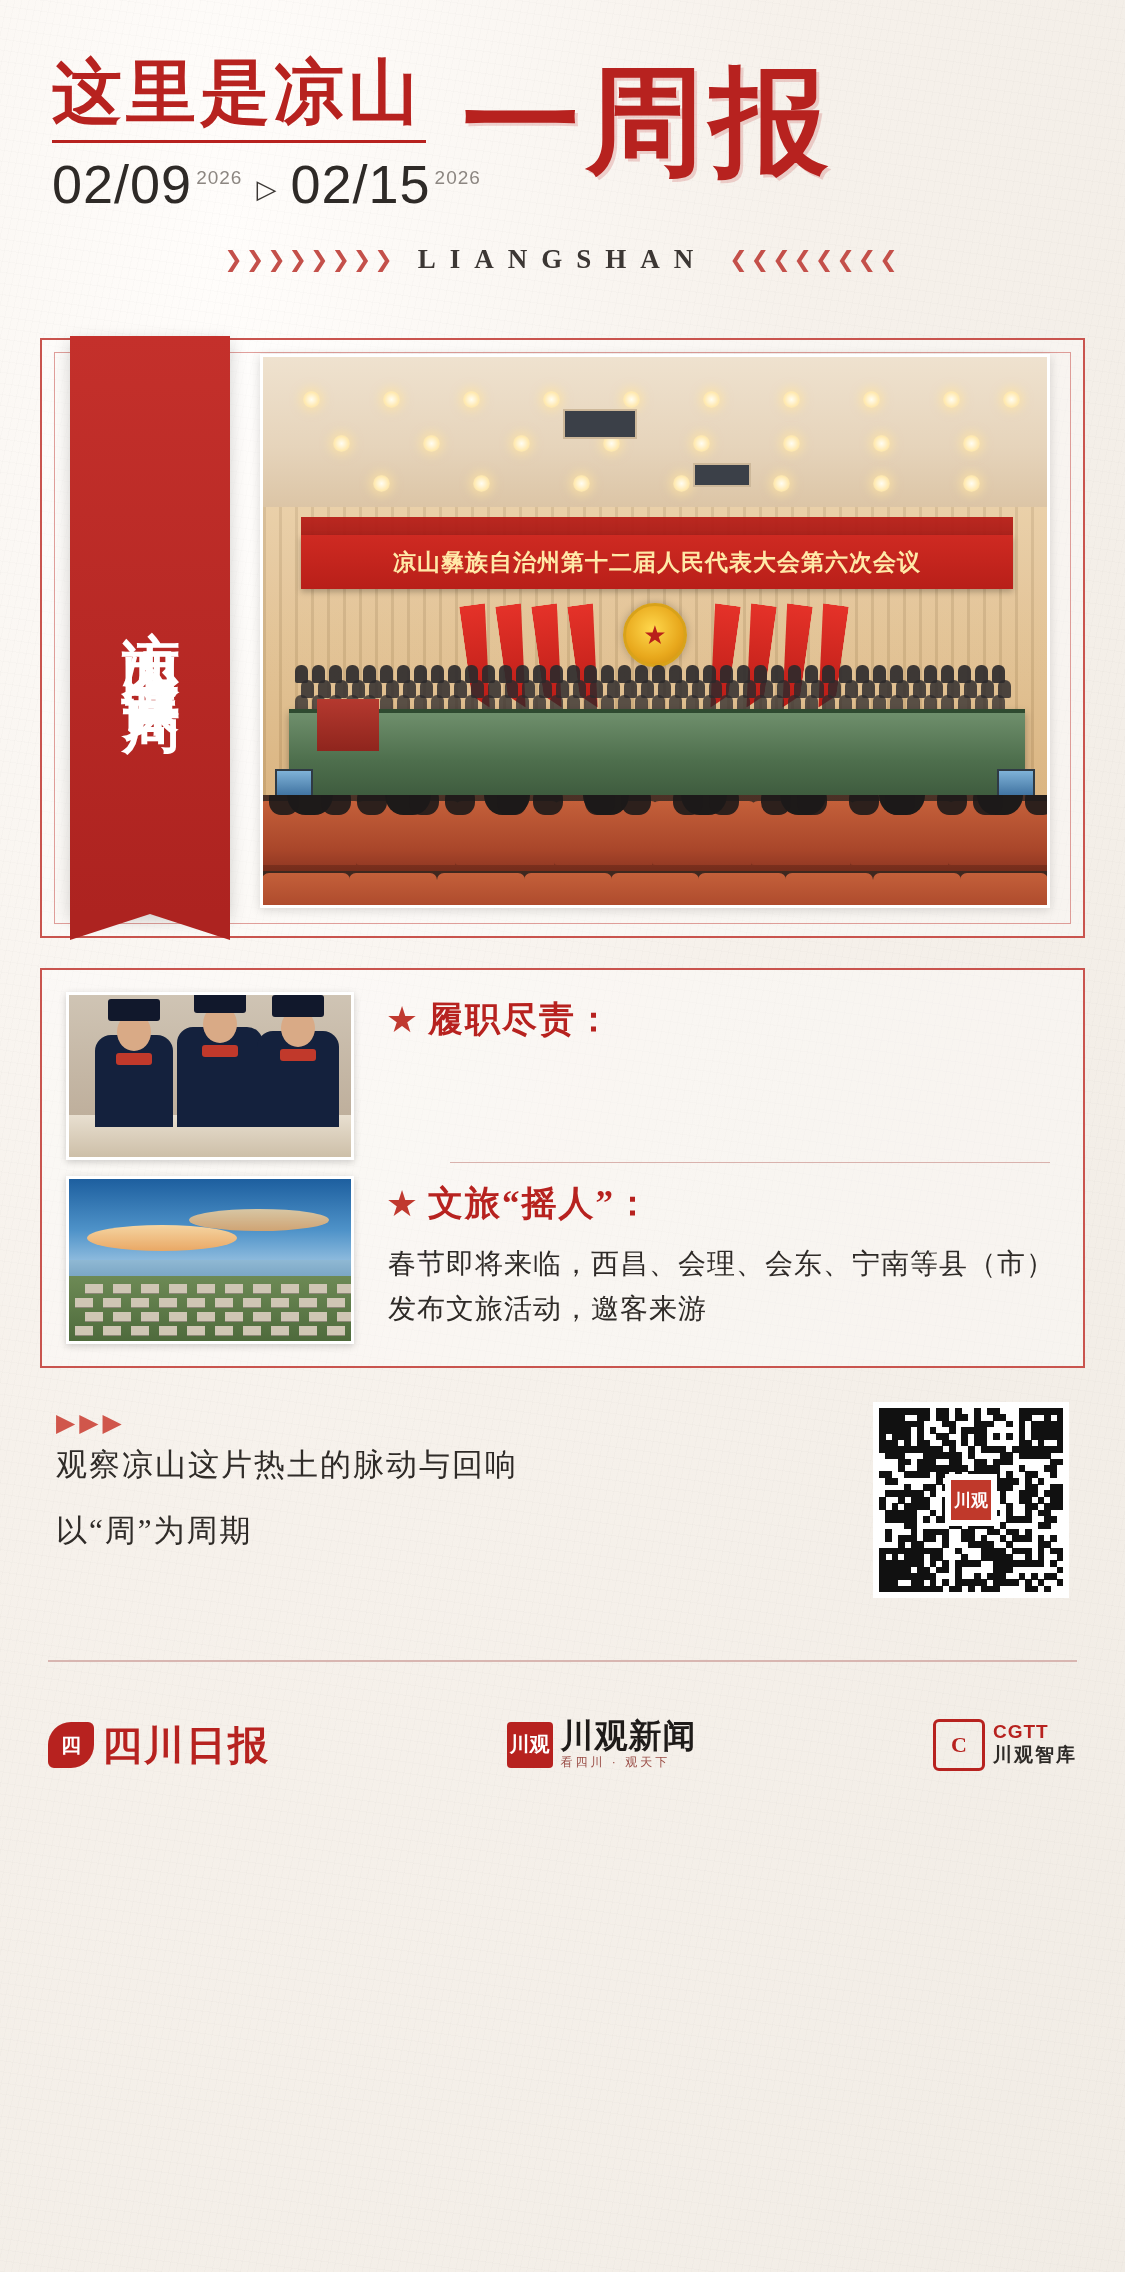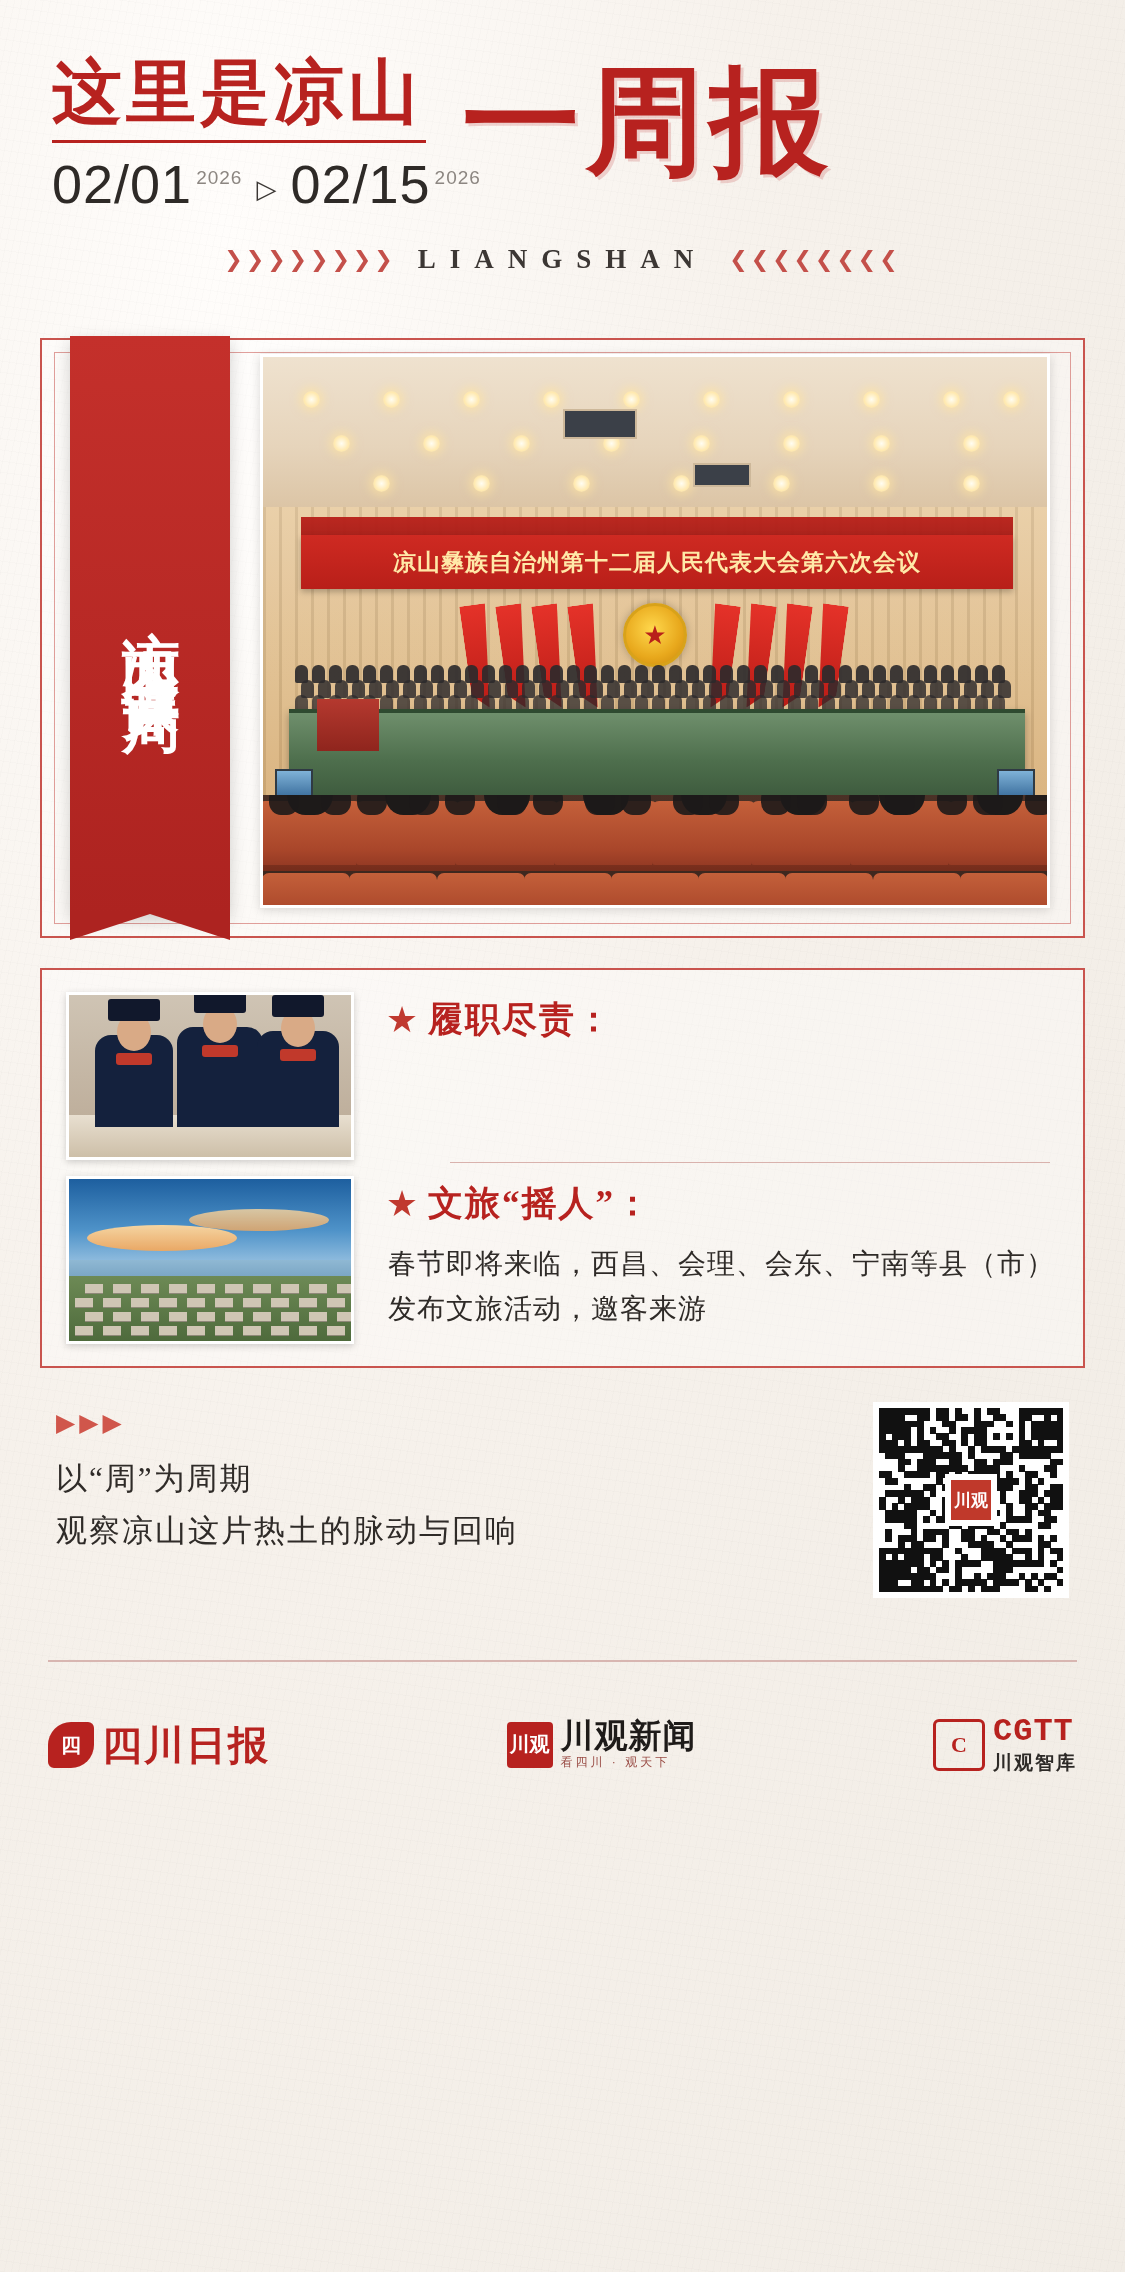--- a/index.html
+++ b/index.html
@@ -519,41 +519,41 @@
   }
   .logo-3 .cn {
     font-family: "Liberation Serif", serif; font-weight: bold;
     font-size: 30px; color: #1565c0; margin-left: 4px;
   }
   .logo-4 .logo-mark {
     background: transparent; border: 3px solid #b7221f; color: #b7221f;
     border-radius: 6px; font-size: 22px;
   }
   .logo-4 .logo-text {
-    font-family: Liberation Mono, monospace; font-weight: bold;
-    font-size: 32px; color: #b7221f; letter-spacing: 1px; line-height: 1.1;
+    font-family: Liberation Sans, sans-serif; font-weight: bold;
+    font-size: 19px; color: #b7221f; letter-spacing: 1px; line-height: 1.1;
   }
   .logo-4 .logo-sub {
     font-family: "Liberation Serif", serif;
     font-size: 19px; color: #2d2a27; letter-spacing: 2px; font-weight: bold;
   }
 </style>
 </head>
 <body>
 
 <div class="poster">
   <div class="texture"></div>
 
   <div class="header">
     <div class="brand-row">
       <div class="brand-left">
         <div class="brand-title">这里是凉山</div>
         <div class="brand-rule"></div>
         <div class="date-row">
-          <span class="date-main">02/01</span>
+          <span class="date-main">02/09</span>
           <span class="date-year">2026</span>
           <span class="date-sep">▷</span>
           <span class="date-main">02/15</span>
           <span class="date-year">2026</span>
         </div>
       </div>
       <div class="big-title">一周报</div>
     </div>
     <div class="latin-row">
       <span class="chev">❯❯❯❯❯❯❯❯</span>
@@ -879,22 +879,22 @@
         </div>
         <div class="news-body">春节即将来临，西昌、会理、会东、宁南等县（市）发布文旅活动，邀客来游</div>
       </div>
     </div>
   </div>
 
   <div class="cta">
     <div class="cta-title">
       <span class="arrows">▶▶▶</span>
     </div>
+    <div class="cta-line" style="margin-top:4px">观察凉山这片热土的脉动与回响</div>
     <div class="cta-line">以“周”为周期</div>
-    <div class="cta-line" style="margin-top:4px">观察凉山这片热土的脉动与回响</div>
 
     <div class="qr">
       <div class="qr-canvas" id="qr-canvas">
           <div style="position: absolute; left: 0px; top: 0px; width: 6.74483px; height: 6.74483px; background: rgb(17, 17, 17);"></div>
           <div style="position: absolute; left: 6.34483px; top: 0px; width: 6.74483px; height: 6.74483px; background: rgb(17, 17, 17);"></div>
           <div style="position: absolute; left: 12.6897px; top: 0px; width: 6.74483px; height: 6.74483px; background: rgb(17, 17, 17);"></div>
           <div style="position: absolute; left: 19.0345px; top: 0px; width: 6.74483px; height: 6.74483px; background: rgb(17, 17, 17);"></div>
           <div style="position: absolute; left: 25.3793px; top: 0px; width: 6.74483px; height: 6.74483px; background: rgb(17, 17, 17);"></div>
           <div style="position: absolute; left: 31.7241px; top: 0px; width: 6.74483px; height: 6.74483px; background: rgb(17, 17, 17);"></div>
           <div style="position: absolute; left: 38.069px; top: 0px; width: 6.74483px; height: 6.74483px; background: rgb(17, 17, 17);"></div>

